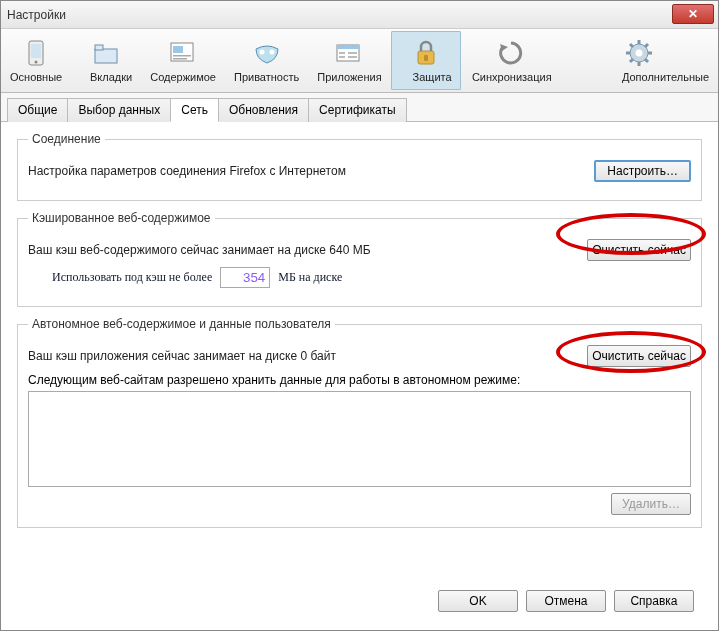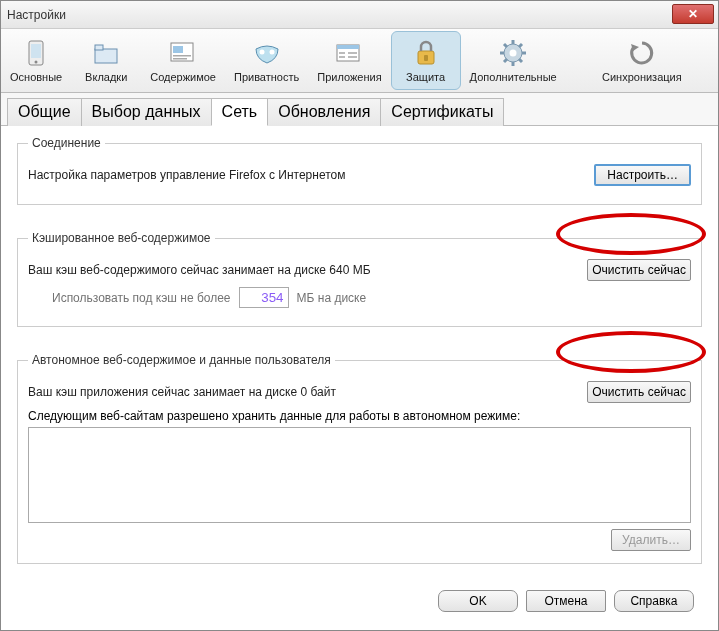--- a/index.html
+++ b/index.html
@@ -35,84 +35,84 @@
   cursor: pointer;
 }
 .toolbar {
   display: flex;
   background: linear-gradient(#fcfcfc, #ececec);
   border-bottom: 1px solid #bbb;
 }
 .tool {
   flex: 0 0 auto;
   min-width: 70px;
-  text-align: center;
+  text-align: right;
   padding: 6px 8px 6px;
   cursor: pointer;
   border: 1px solid transparent;
   margin: 2px 0;
 }
 .tool:last-child { flex: 1 1 auto; }
 .tool.selected {
   background: #d0e4ef;
   border: 1px solid #9ac1d8;
-  border-radius: 6px;
+  border-radius: 1px;
   padding-left: 8px;
 }
 .tool.wide { min-width: 100px; }
 .tool .ticon {
   width: 44px; height: 30px;
   margin: 0 auto 3px;
   display: flex; align-items: center; justify-content: center;
 }
 .tool .tlabel { font-size: 11px; color: #222; white-space: nowrap; }
 .subtabs {
   display: flex;
   border-bottom: 1px solid #bbb;
   padding: 4px 6px 0;
   background: #f7f7f7;
 }
 .subtab {
   padding: 4px 10px;
-  font-size: 16px;
+  font-size: 12px;
   border: 1px solid #bbb;
   border-bottom: none;
   background: linear-gradient(#f4f4f4,#e8e8e8);
   margin-right: -1px;
   cursor: pointer;
   position: relative;
   top: 1px;
 }
 .subtab.active {
   background: #fff;
   border-bottom: 1px solid #fff;
   z-index: 2;
 }
 .content {
   padding: 10px 16px;
   background: #fff;
 }
 fieldset {
   border: 1px solid #ccc;
-  margin-bottom: 26px;
+  margin-bottom: 10px;
   padding: 8px 10px 12px;
   position: relative;
 }
 legend {
   font-size: 12px;
   padding: 0 4px;
   color: #333;
 }
 .row {
   display: flex;
   align-items: center;
   margin: 6px 0;
 }
 .row .text { flex: 1 1 auto; color: #222; }
-.row .text.dim { color: #737373; }
+.row .text.dim { color: #0f172a; font-family: Liberation Serif, serif; }
 .btn {
   padding: 3px 4px;
   font-size: 12px;
   background: linear-gradient(#f8f8f8,#e4e4e4);
   border: 1px solid #8f8f8f;
   border-radius: 2px;
   cursor: pointer;
   min-width: 80px;
 }
 .btn.default { border: 2px solid #5a9bd4; padding: 2px 11px; }
@@ -218,65 +218,65 @@
   </div>
   <div class="tool selected">
     <div class="ticon">
       <svg width="26" height="28">
           <rect x="5" y="12" width="16" height="13" rx="2" fill="#e8b94a" stroke="#b8902f"></rect>
           <path d="M8 12 V8 a5 5 0 0 1 10 0 V12" fill="none" stroke="#888" stroke-width="2.5"></path>
           <rect x="11" y="16" width="4" height="6" rx="1" fill="#b8902f"></rect>
         </svg>
     </div>
     <div class="tlabel">Защита</div>
+  </div>
+  <div class="tool wide">
+    <div class="ticon">
+      <svg width="28" height="28">
+          <path d="M14 4 a10 10 0 1 1 -9 5" fill="none" stroke="#888" stroke-width="3"></path>
+          <path d="M3 5 L5 12 L11 8 Z" fill="#888"></path>
+        </svg>
+    </div>
+    <div class="tlabel">Синхронизация</div>
   </div>
   <div class="tool wide">
     <div class="ticon">
       <svg width="28" height="28">
           <circle cx="14" cy="14" r="9" fill="#c8d7e2" stroke="#7a97ae"></circle>
           <circle cx="14" cy="14" r="3.5" fill="#fff"></circle>
           <g stroke="#7a97ae" stroke-width="3">
             <line x1="14" y1="1" x2="14" y2="5"></line>
             <line x1="14" y1="23" x2="14" y2="27"></line>
             <line x1="1" y1="14" x2="5" y2="14"></line>
             <line x1="23" y1="14" x2="27" y2="14"></line>
             <line x1="5" y1="5" x2="8" y2="8"></line>
             <line x1="20" y1="20" x2="23" y2="23"></line>
             <line x1="5" y1="23" x2="8" y2="20"></line>
             <line x1="20" y1="8" x2="23" y2="5"></line>
           </g>
         </svg>
     </div>
     <div class="tlabel">Дополнительные</div>
   </div>
-  <div class="tool wide">
-    <div class="ticon">
-      <svg width="28" height="28">
-          <path d="M14 4 a10 10 0 1 1 -9 5" fill="none" stroke="#888" stroke-width="3"></path>
-          <path d="M3 5 L5 12 L11 8 Z" fill="#888"></path>
-        </svg>
-    </div>
-    <div class="tlabel">Синхронизация</div>
-  </div>
 </div>
 
 <div class="subtabs">
   <div class="subtab">Общие</div>
   <div class="subtab">Выбор данных</div>
   <div class="subtab active">Сеть</div>
   <div class="subtab">Обновления</div>
   <div class="subtab">Сертификаты</div>
 </div>
 
 <div class="content">
 
   <fieldset>
     <legend>Соединение</legend>
     <div class="row">
-      <span class="text">Настройка параметров управление Firefox с Интернетом</span>
+      <span class="text">Настройка параметров соединения Firefox с Интернетом</span>
       <button class="btn default">Настроить…</button>
     </div>
   </fieldset>
 
   <fieldset>
     <legend>Кэшированное веб-содержимое</legend>
     <div class="row">
       <span class="text">Ваш кэш веб-содержимого сейчас занимает на диске 640 МБ</span>
       <button class="btn">Очистить сейчас</button>
     </div>
@@ -296,19 +296,19 @@
     <div class="text">Следующим веб-сайтам разрешено хранить данные для работы в автономном режиме:</div>
     <div class="listbox"></div>
     <div class="row-right">
       <button class="btn disabled">Удалить…</button>
     </div>
   </fieldset>
 
 </div>
 
 <div class="dialog-buttons">
-  <button class="btn" style="min-width:80px;border-radius:7px;">OK</button>
+  <button class="btn" style="min-width:80px;">OK</button>
   <button class="btn" style="min-width:80px;">Отмена</button>
-  <button class="btn" style="min-width:80px;border-radius:7px;">Справка</button>
+  <button class="btn" style="min-width:80px;">Справка</button>
 </div>
 
 <div class="highlight hl1"></div>
 <div class="highlight hl2"></div>
 
 </body></html>

